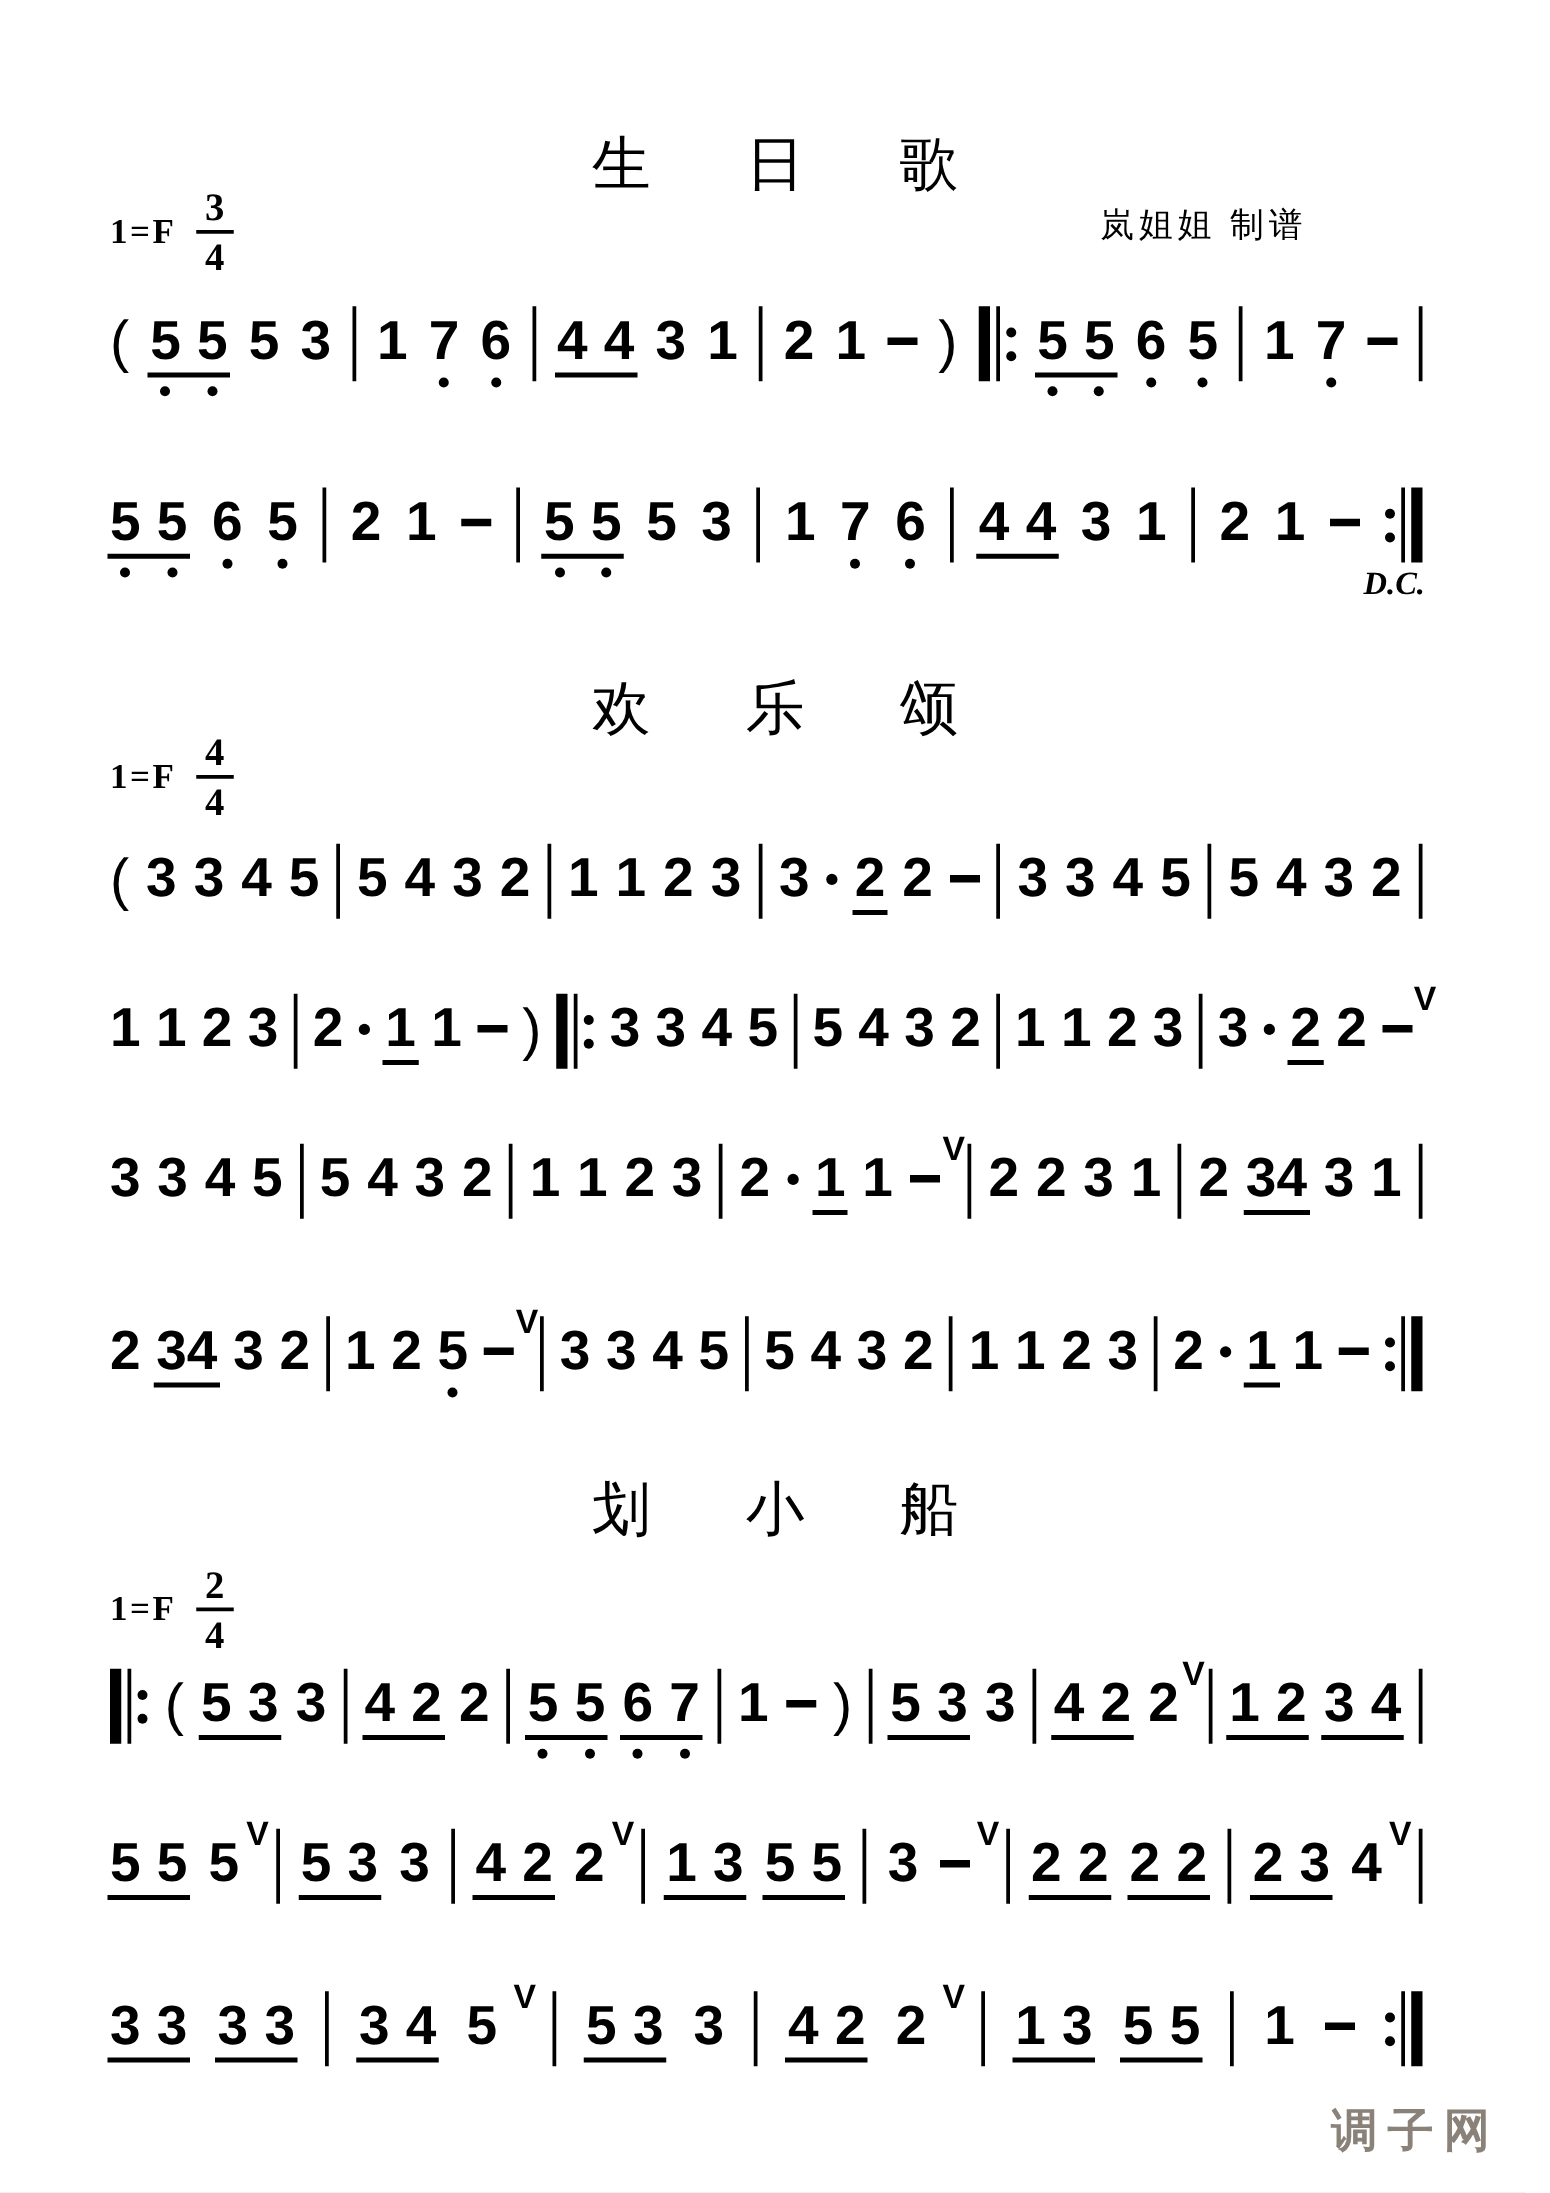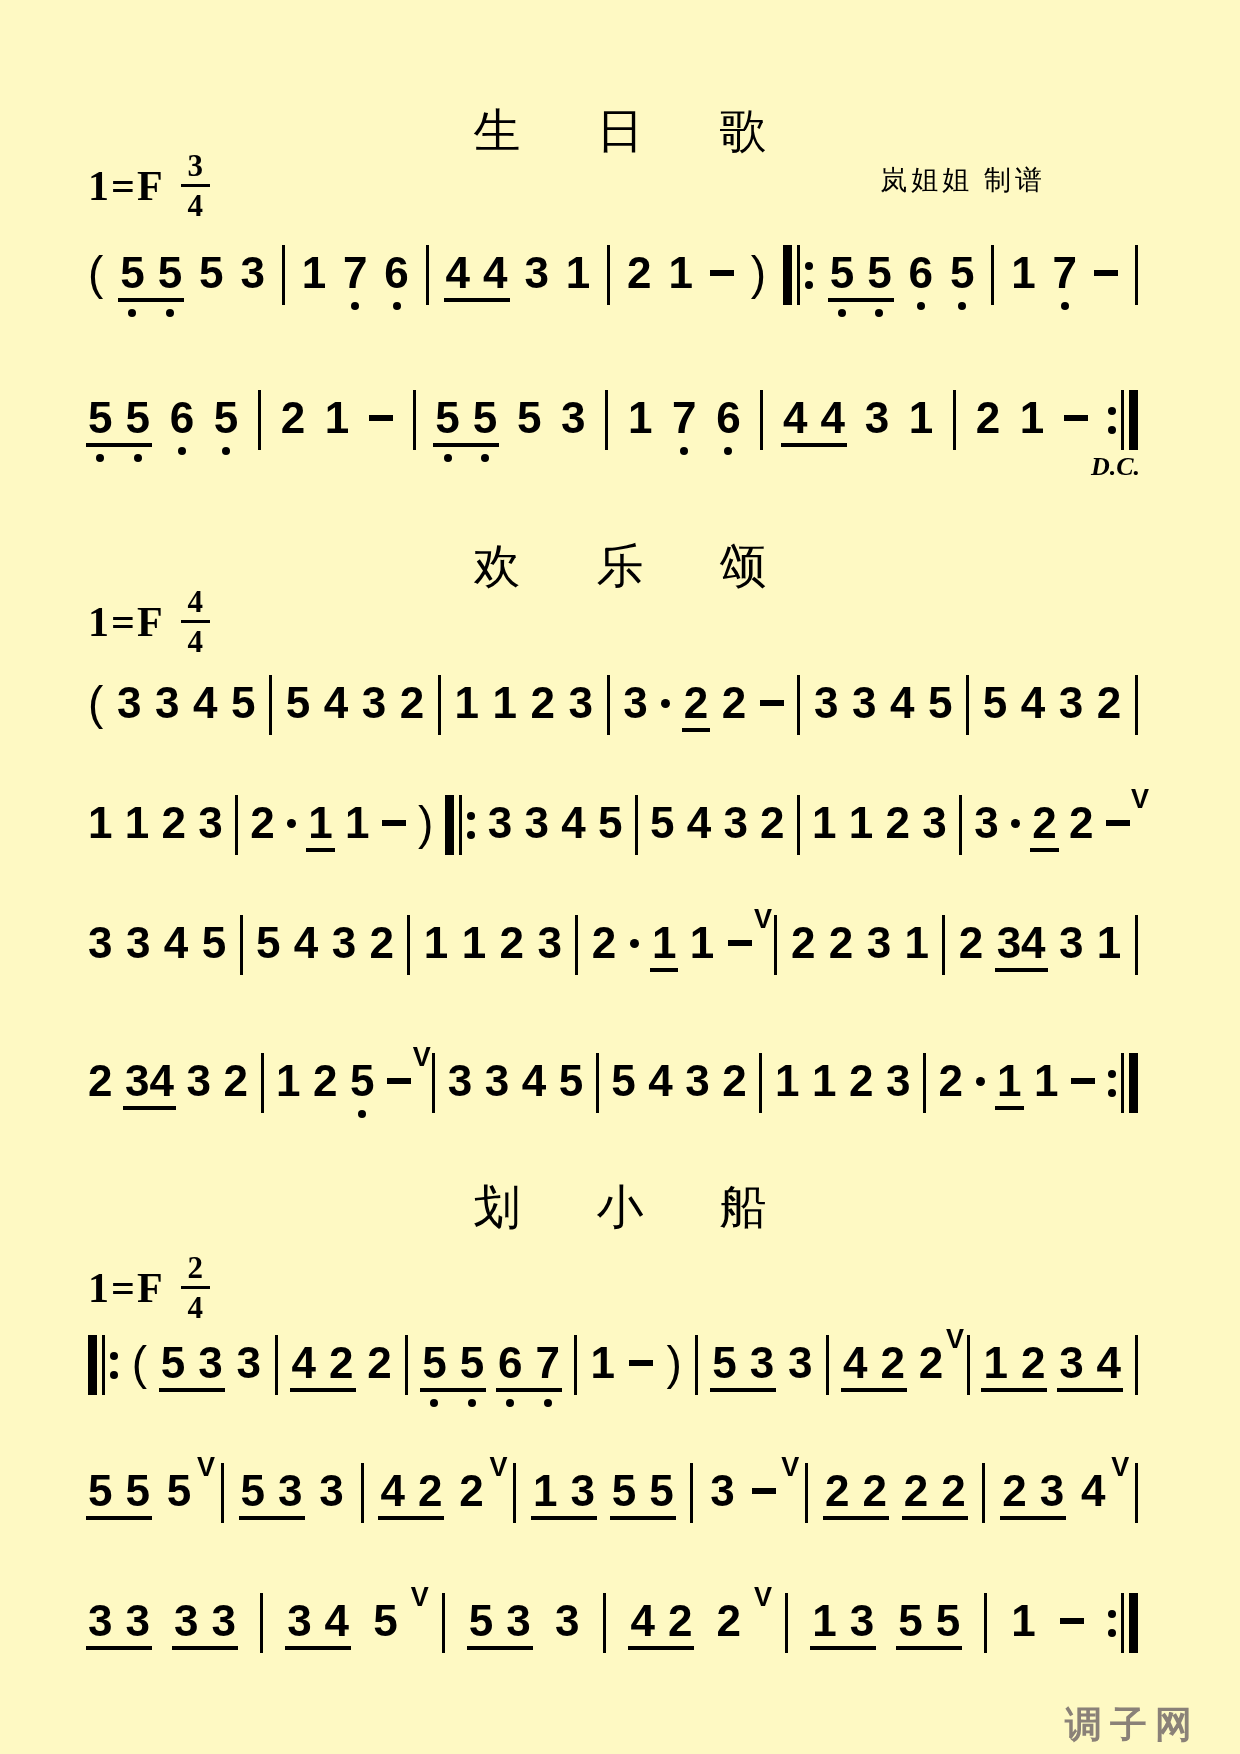--- a/index.html
+++ b/index.html
@@ -1,39 +1,39 @@
 <!DOCTYPE html>
 <html><head>
 <meta charset="utf-8">
 <style>
   html,body{margin:0;padding:0;background:#e8e8e8;}
   .page{
     position:relative;
     width:1240px;height:1754px;
     margin:0 auto;
-    background:#fef9c3;
+    background:#ffffff;
     color:#000;
     font-family:"Liberation Sans",sans-serif;
     overflow:hidden;
   }
   
   .song-title{
     position:absolute;left:0;width:100%;
     text-align:center;white-space:nowrap;
     font-size:47px;font-weight:400;
     letter-spacing:76px;text-indent:76px;
     font-family:"Liberation Sans",sans-serif;
   }
   .keysig{
     position:absolute;left:88px;
     display:flex;align-items:center;gap:16px;
   }
   .kbase{
     font-family:"Liberation Serif",serif;
-    font-weight:700;font-size:42px;line-height:1;
+    font-weight:700;font-size:28px;line-height:1;
     letter-spacing:2px;
   }
   .frac{
     display:inline-flex;flex-direction:column;align-items:center;
     font-family:"Liberation Serif",serif;font-weight:700;
     font-size:31px;line-height:1;
   }
   .frac .num{padding:0 7px 3px;border-bottom:3px solid #000;}
   .frac .den{padding-top:3px;}
   .credit{
@@ -73,21 +73,21 @@
   .rep .rdots i{width:8px;height:8px;border-radius:50%;background:#000;}
   .paren{font-size:46px;line-height:46px;font-weight:400;}
   .dash{width:24px;height:6px;background:#000;margin-top:20px;}
   .adot{width:9px;height:9px;border-radius:50%;background:#000;margin-top:19px;}
   .breath{
     font-size:27px;font-weight:700;line-height:1;
     transform:translateY(-14px);margin:0 -11px;
   }
   
   .watermark{
-    position:absolute;right:42px;bottom:4px;text-align:right;
+    position:absolute;right:42px;bottom:24px;text-align:right;
     font-weight:700;font-family:Liberation Sans, sans-serif;
   }
   .wm1{font-size:37px;letter-spacing:8px;margin-right:-2px;color:#8a8178;}
   .wm2{font-size:33px;letter-spacing:1px;color:#6e6a63;}
 </style>
 </head>
 <body>
 
 <div class="page">
 

